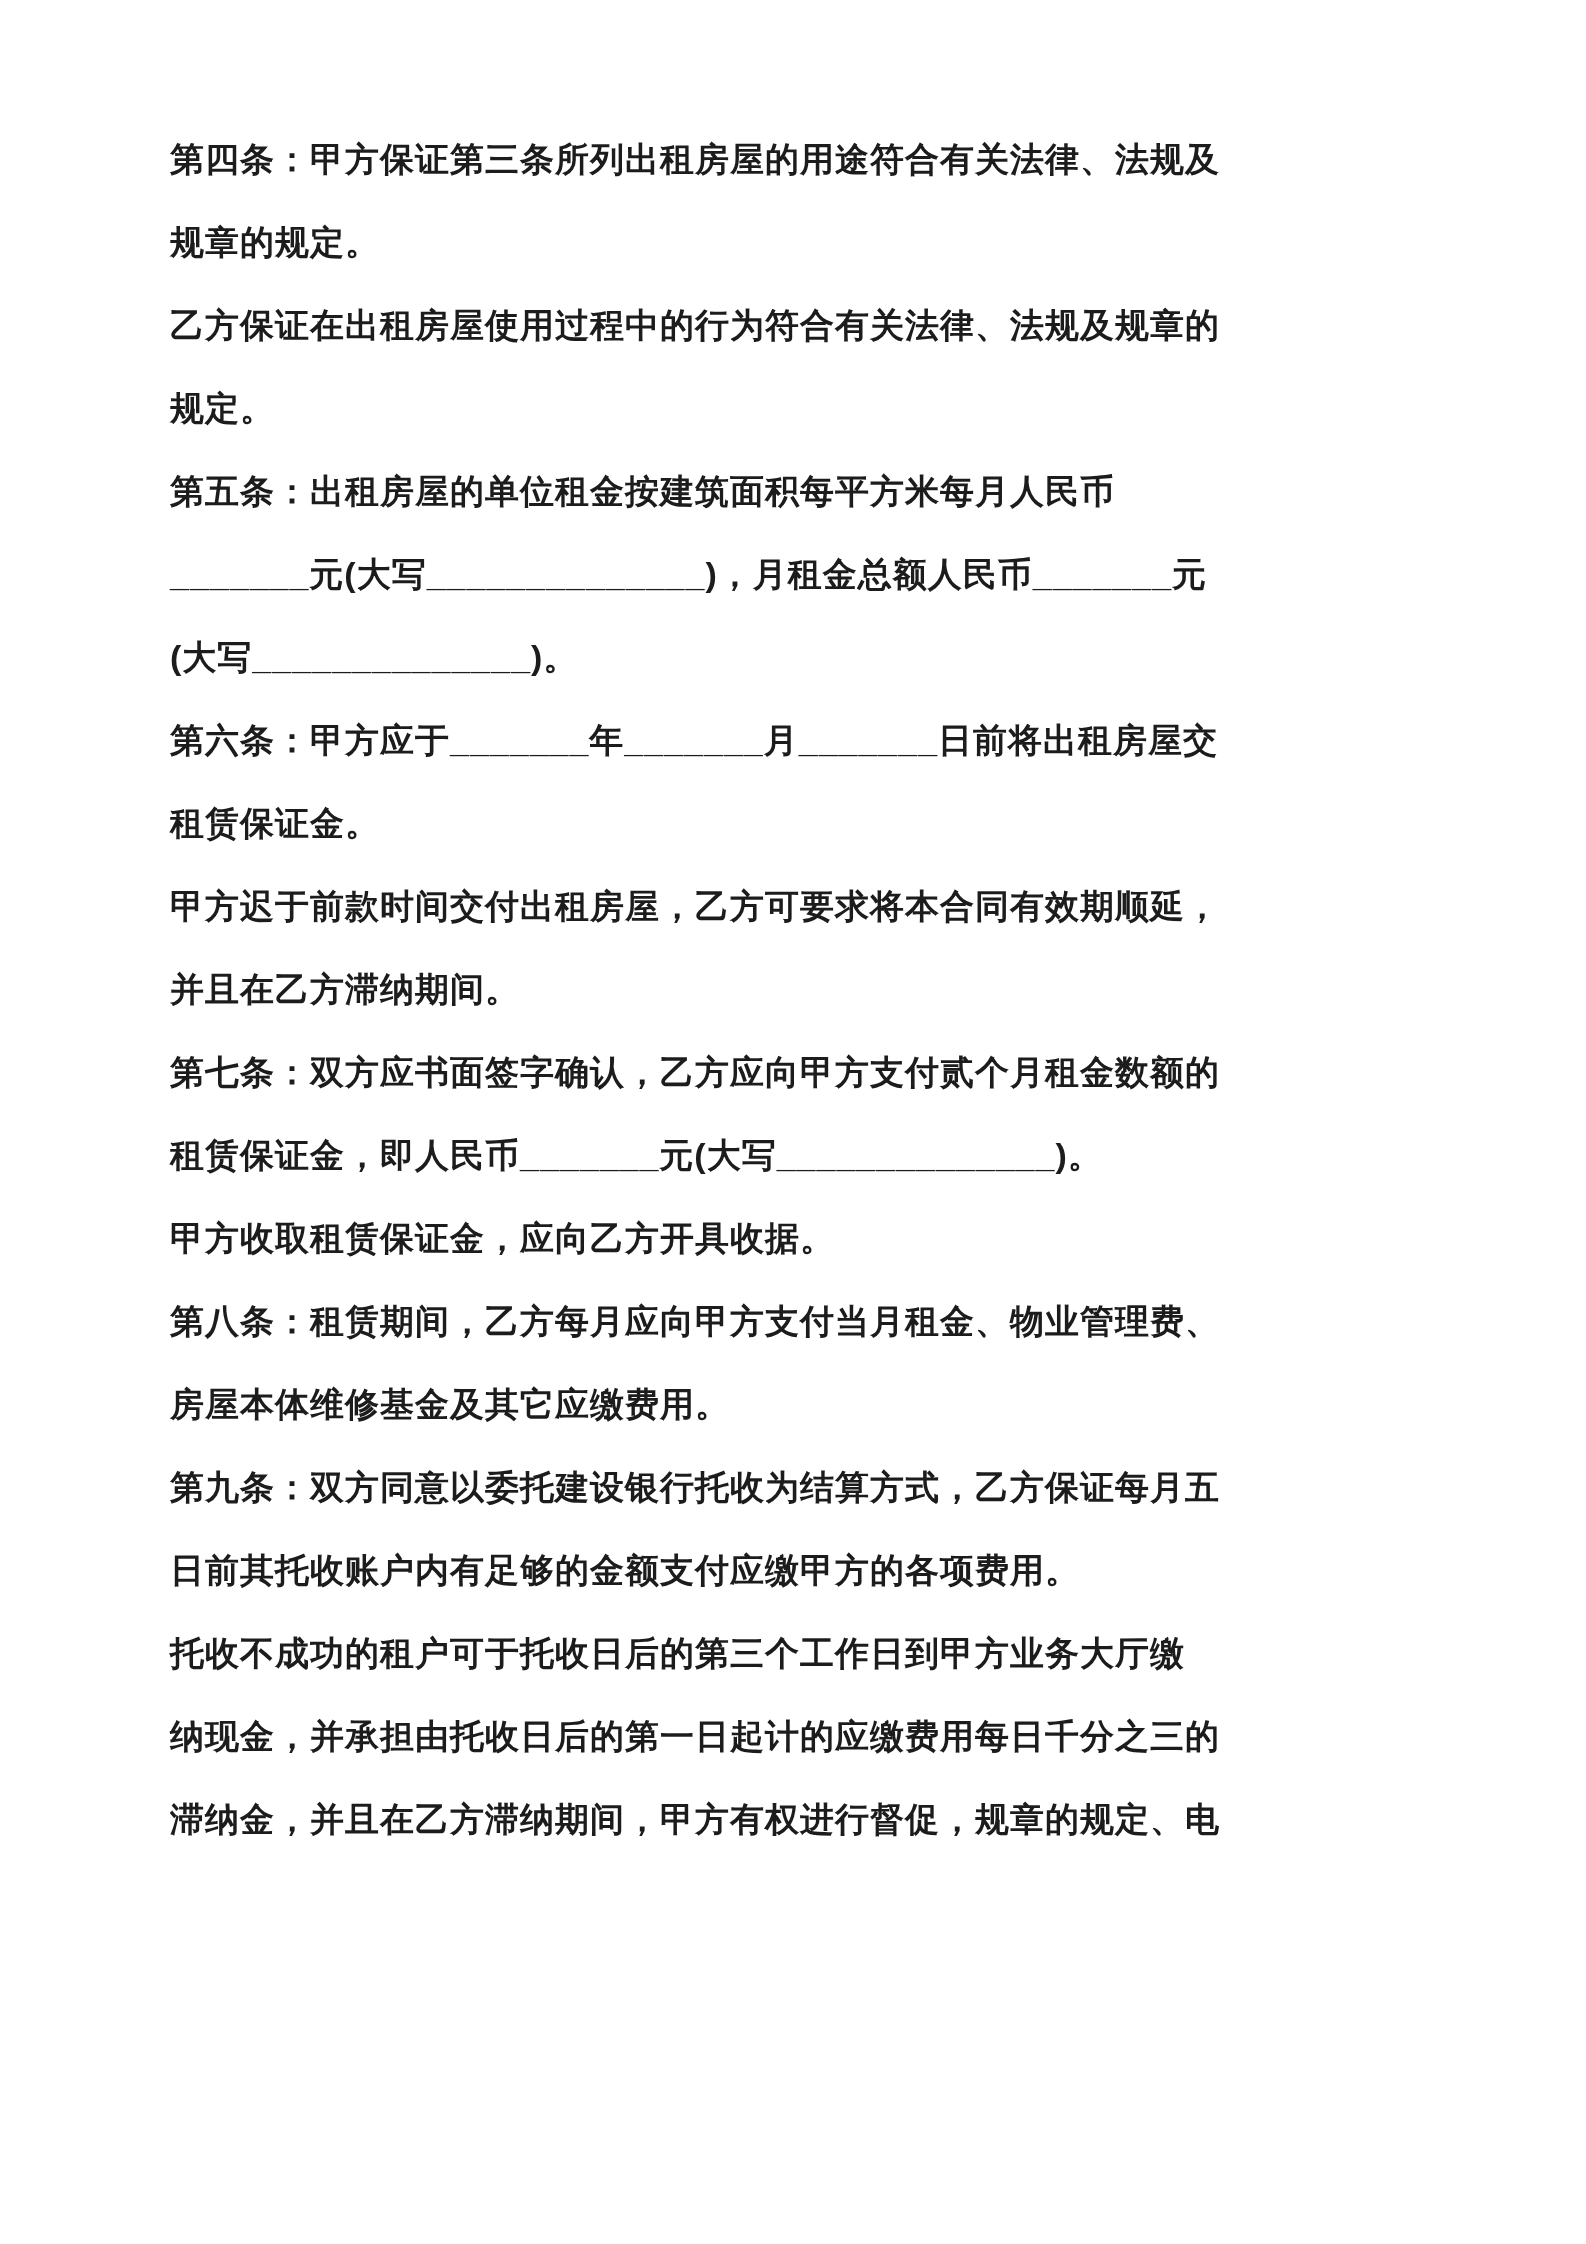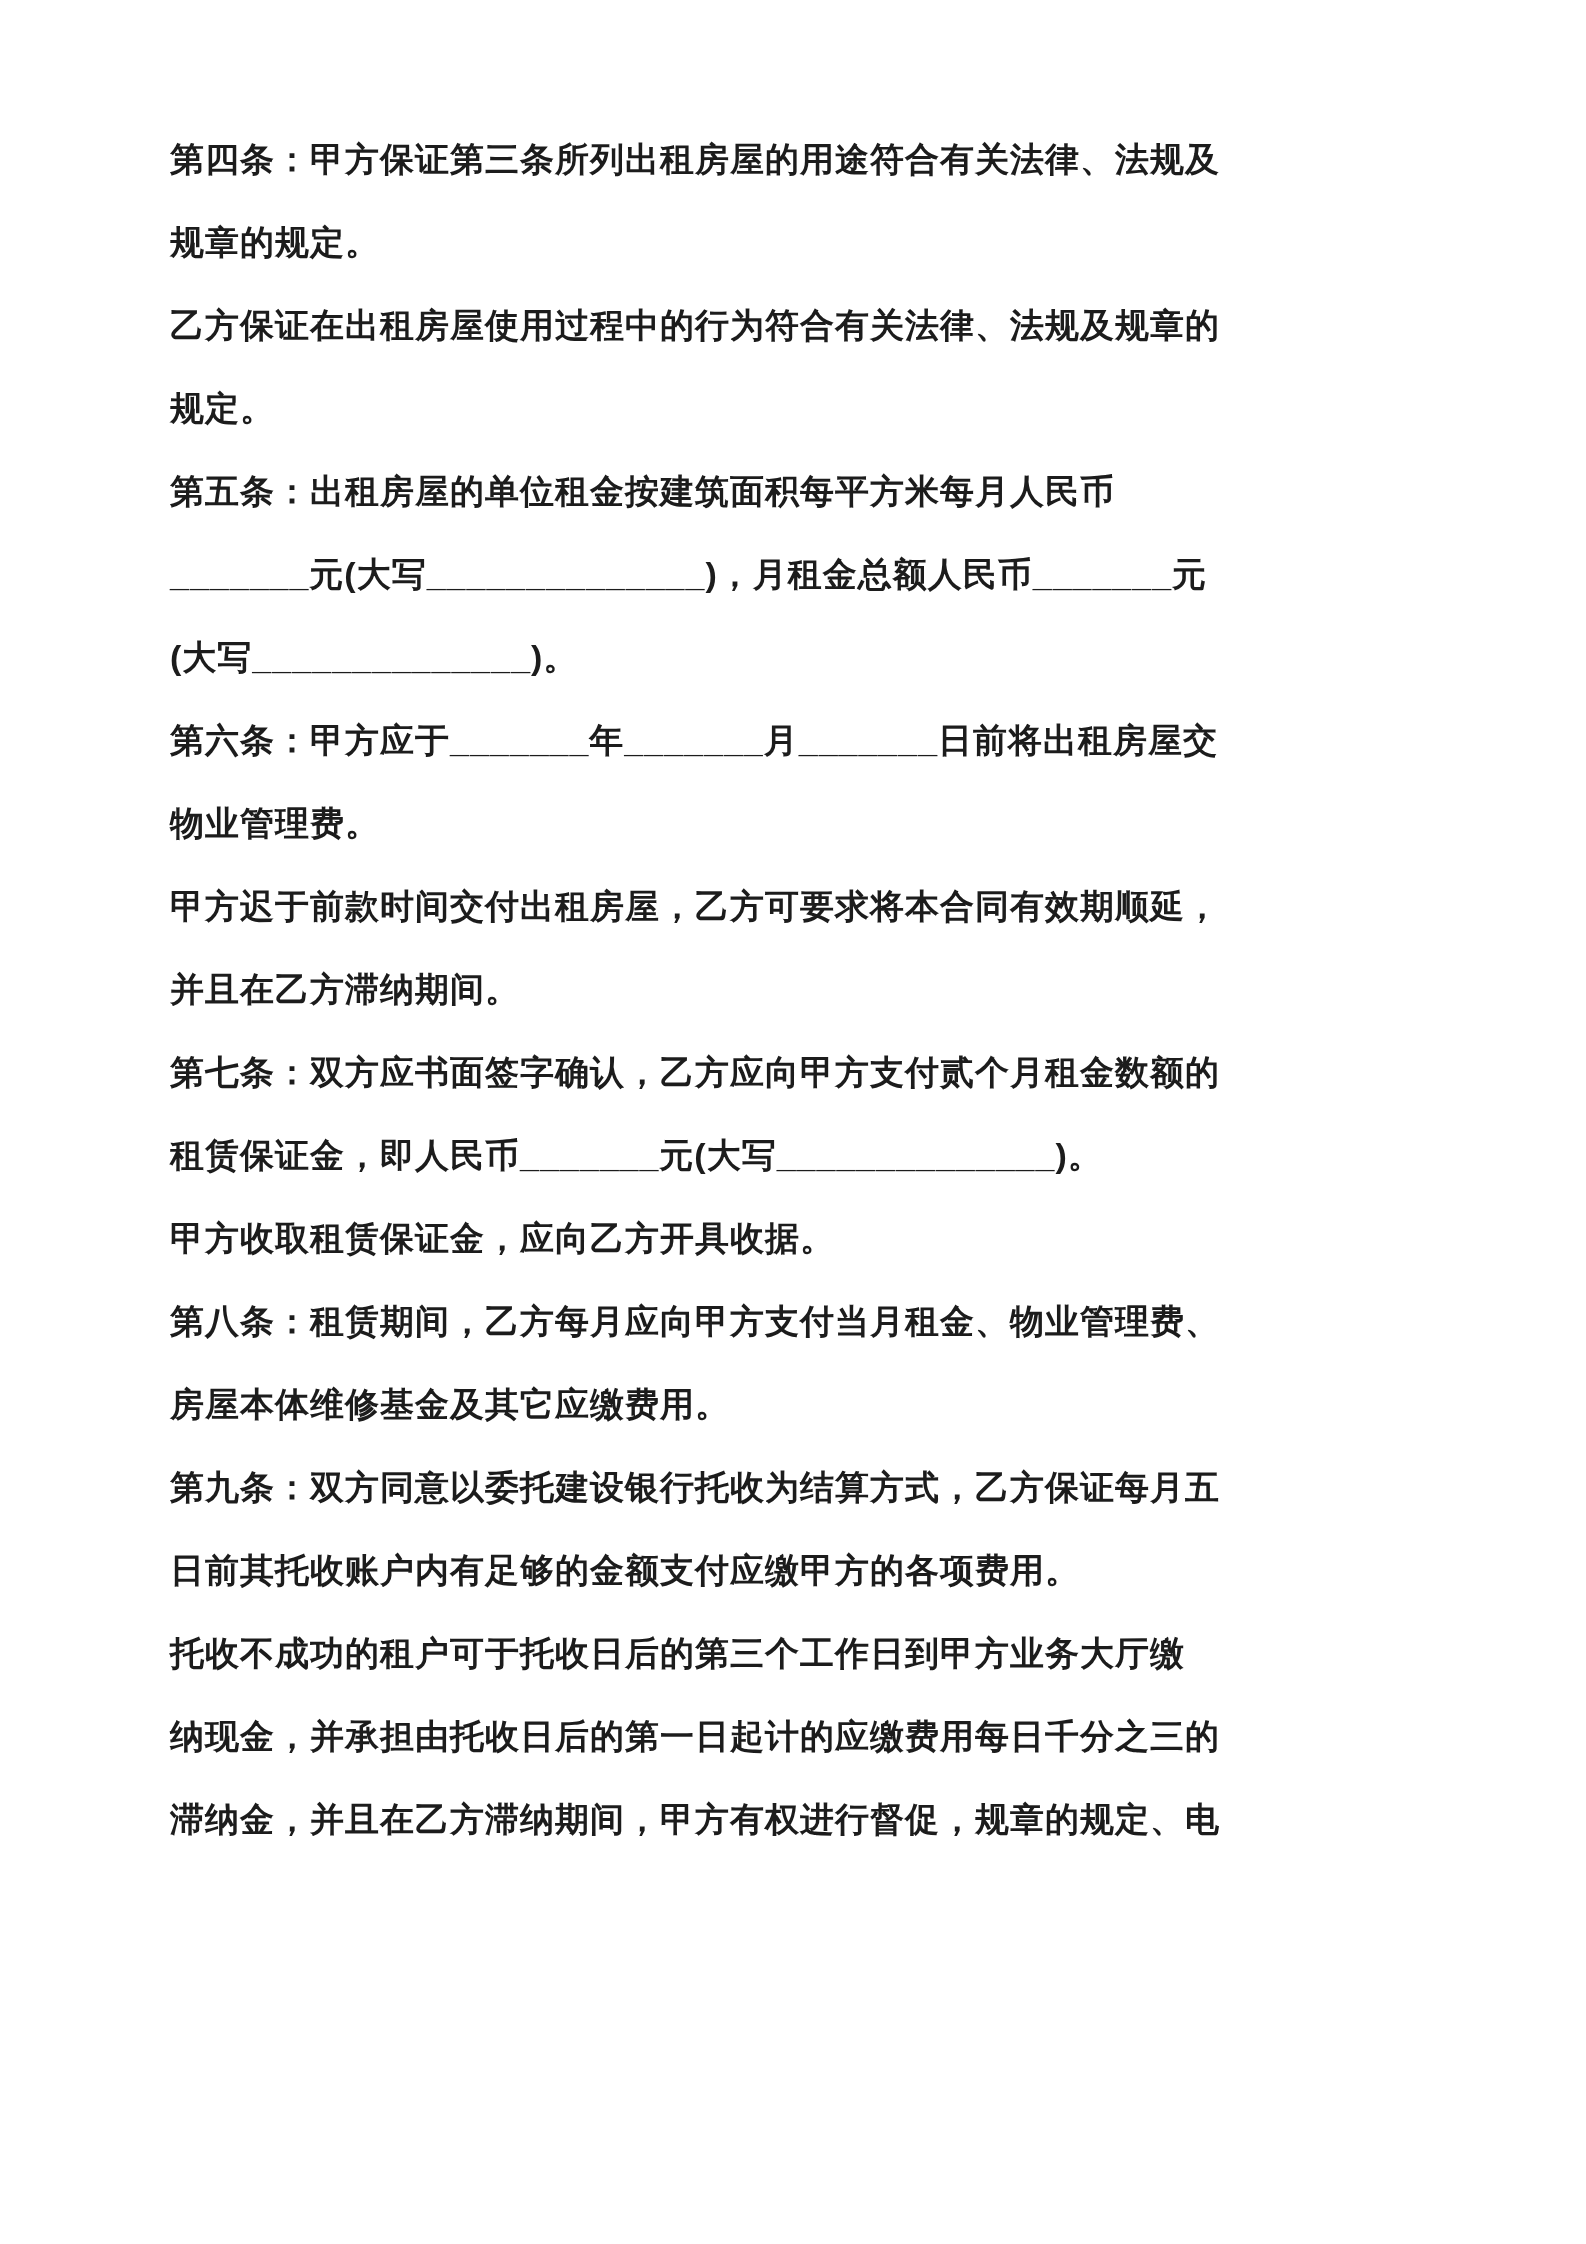--- a/index.html
+++ b/index.html
@@ -39,21 +39,21 @@
 <div class="page">
   <div class="doc-body" id="doc-lines">
       <p class="line">第四条：甲方保证第三条所列出租房屋的用途符合有关法律、法规及</p>
       <p class="line">规章的规定。</p>
       <p class="line">乙方保证在出租房屋使用过程中的行为符合有关法律、法规及规章的</p>
       <p class="line">规定。</p>
       <p class="line">第五条：出租房屋的单位租金按建筑面积每平方米每月人民币</p>
       <p class="line">_______元(大写______________)，月租金总额人民币_______元</p>
       <p class="line">(大写______________)。</p>
       <p class="line">第六条：甲方应于_______年_______月_______日前将出租房屋交</p>
-      <p class="line">物业管理费。</p>
+      <p class="line">租赁保证金。</p>
       <p class="line">甲方迟于前款时间交付出租房屋，乙方可要求将本合同有效期顺延，</p>
       <p class="line">并且在乙方滞纳期间。</p>
       <p class="line">第七条：双方应书面签字确认，乙方应向甲方支付贰个月租金数额的</p>
       <p class="line">租赁保证金，即人民币_______元(大写______________)。</p>
       <p class="line">甲方收取租赁保证金，应向乙方开具收据。</p>
       <p class="line">第八条：租赁期间，乙方每月应向甲方支付当月租金、物业管理费、</p>
       <p class="line">房屋本体维修基金及其它应缴费用。</p>
       <p class="line">第九条：双方同意以委托建设银行托收为结算方式，乙方保证每月五</p>
       <p class="line">日前其托收账户内有足够的金额支付应缴甲方的各项费用。</p>
       <p class="line">托收不成功的租户可于托收日后的第三个工作日到甲方业务大厅缴</p>

